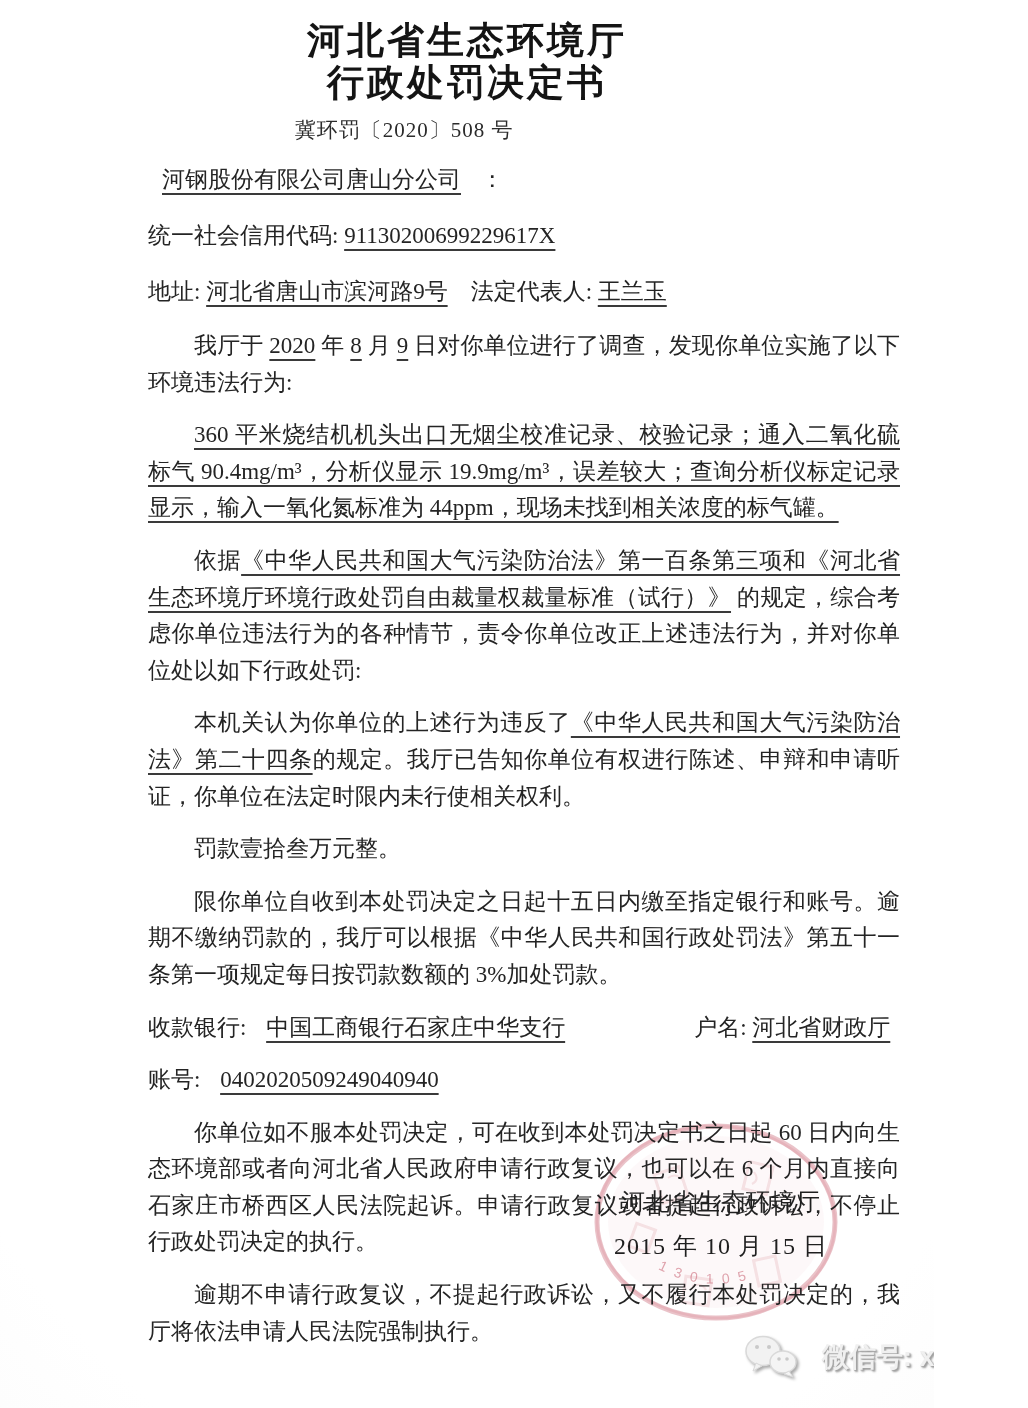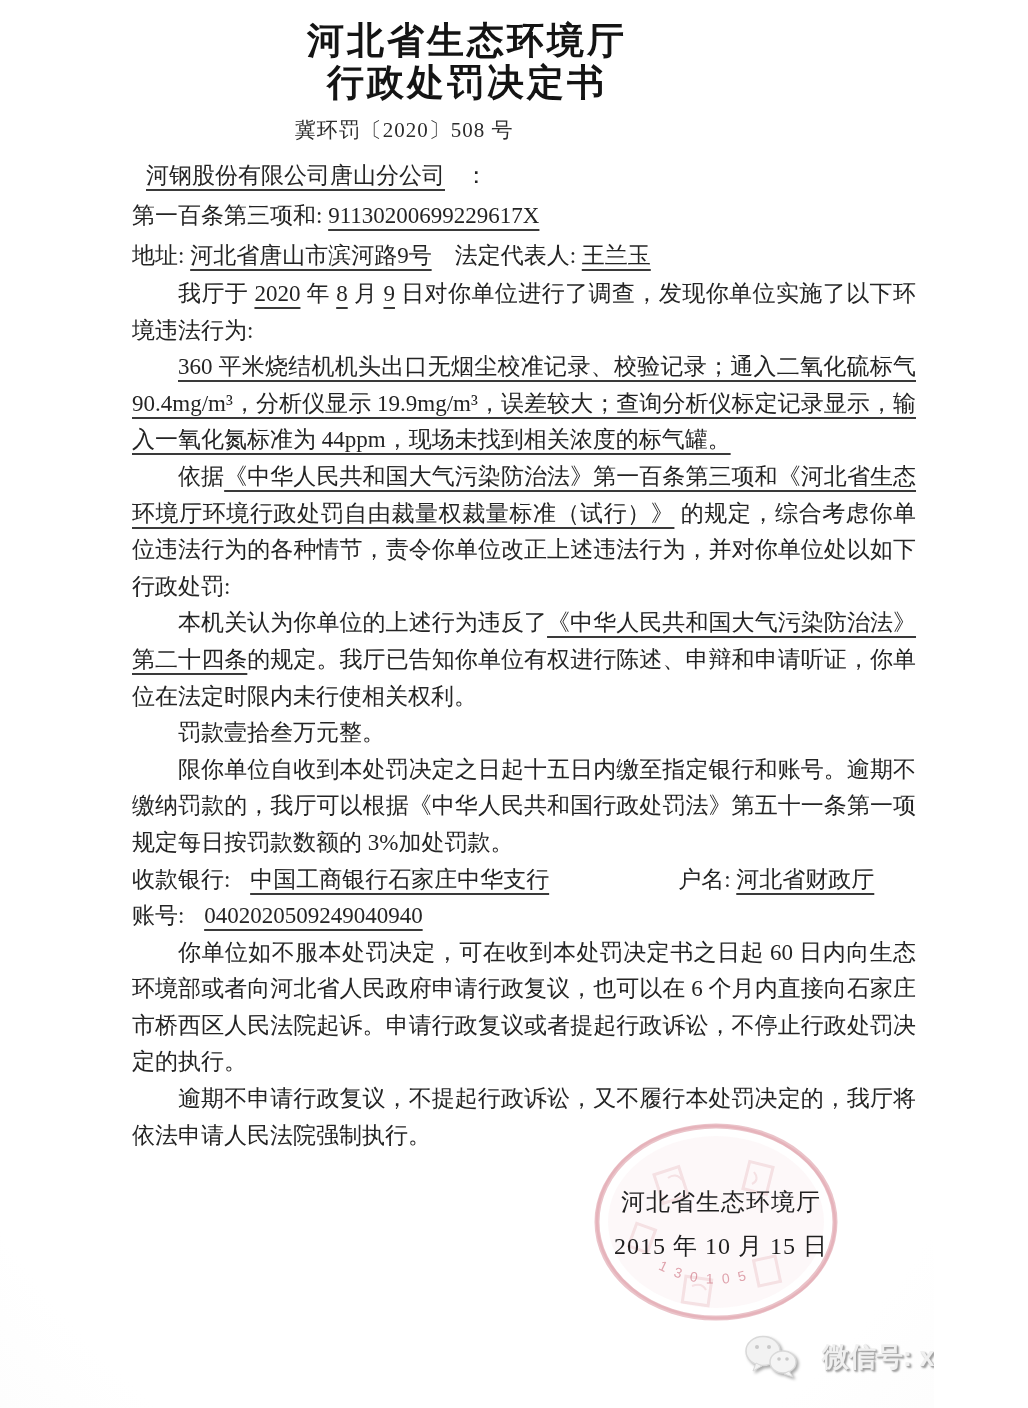--- a/index.html
+++ b/index.html
@@ -21,21 +21,21 @@
   .doc-no {
     text-align: center; padding-right: 126px; margin-top: 12px;
     font-size: 21px; color: #2b2b2b; letter-spacing: 1px;
   }
   .content {
     position: relative; z-index: 2;
     width: 784px; margin: 12px 112px 0 132px;
     font-size: 23px; line-height: 36.6px;
     text-align: justify; color: #242424;
   }
-  .content p { margin: 0; text-indent: 2em; }
+  .content p { margin: 16px; text-indent: 2em; }
   .content p.flush { text-indent: 0; }
   .recipient p { line-height: 40px; }
   .u {
     text-decoration: underline;
     text-decoration-thickness: 1.6px;
     text-underline-offset: 6px;
     text-decoration-color: #3a3a3a;
   }
   .field { padding: 0 14px; }
   .sig {
@@ -61,21 +61,21 @@
 
   <div class="titles">
     <h1>河北省生态环境厅</h1>
     <h1>行政处罚决定书</h1>
   </div>
   <div class="doc-no">冀环罚〔2020〕508 号</div>
 
   <div class="content">
     <div class="recipient">
       <p class="flush"><span class="u field">河钢股份有限公司唐山分公司</span><span> ：</span></p>
-      <p class="flush"><span>第一百条第三项和: </span><span class="u">91130200699229617X</span></p>
+      <p class="flush"><span>统一社会信用代码: </span><span class="u">91130200699229617X</span></p>
       <p class="flush"><span>地址: </span><span class="u">河北省唐山市滨河路9号</span><span>　法定代表人: </span><span class="u">王兰玉</span></p>
     </div>
 
     <p><span>我厅于 </span><span class="u">2020</span><span> 年 </span><span class="u">8</span><span> 月 </span><span class="u">9</span><span> 日对你单位进行了调查，发现你单位实施了以下环境违法行为:</span></p>
     <p><span class="u">360 平米烧结机机头出口无烟尘校准记录、校验记录；通入二氧化硫标气 90.4mg/m³，分析仪显示 19.9mg/m³，误差较大；查询分析仪标定记录显示，输入一氧化氮标准为 44ppm，现场未找到相关浓度的标气罐。</span></p>
     <p><span>依据</span><span class="u">《中华人民共和国大气污染防治法》第一百条第三项和《河北省生态环境厅环境行政处罚自由裁量权裁量标准（试行）》</span><span> 的规定，综合考虑你单位违法行为的各种情节，责令你单位改正上述违法行为，并对你单位处以如下行政处罚:</span></p>
     <p><span>本机关认为你单位的上述行为违反了</span><span class="u">《中华人民共和国大气污染防治法》第二十四条</span><span>的规定。我厅已告知你单位有权进行陈述、申辩和申请听证，你单位在法定时限内未行使相关权利。</span></p>
     <p><span>罚款壹拾叁万元整。</span></p>
     <p><span>限你单位自收到本处罚决定之日起十五日内缴至指定银行和账号。逾期不缴纳罚款的，我厅可以根据《中华人民共和国行政处罚法》第五十一条第一项规定每日按罚款数额的 3%加处罚款。</span></p>
     <p class="flush"><span>收款银行: </span><span class="u field">中国工商银行石家庄中华支行</span><span>　　　　　户名: </span><span class="u">河北省财政厅</span></p>

